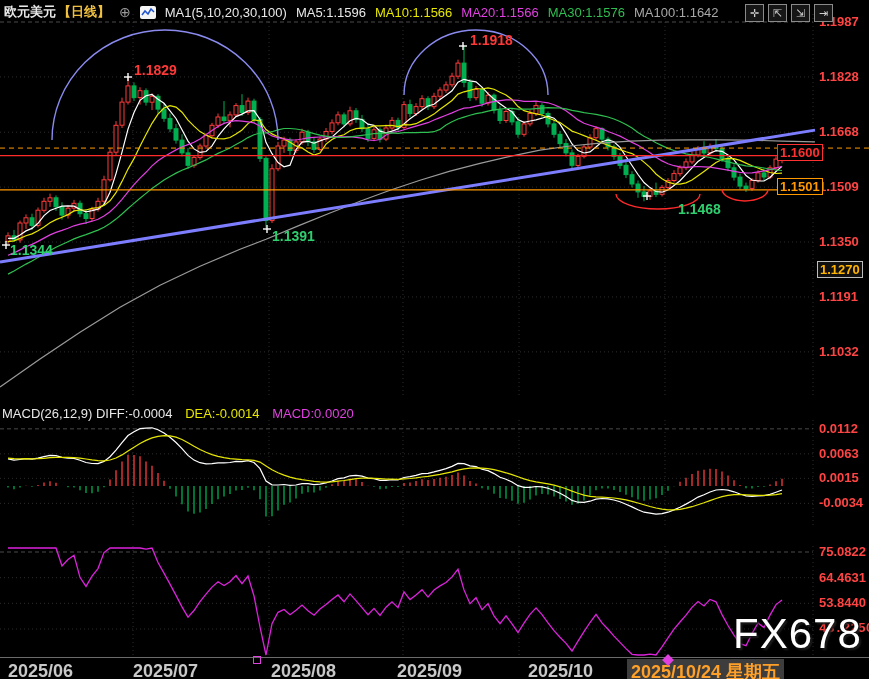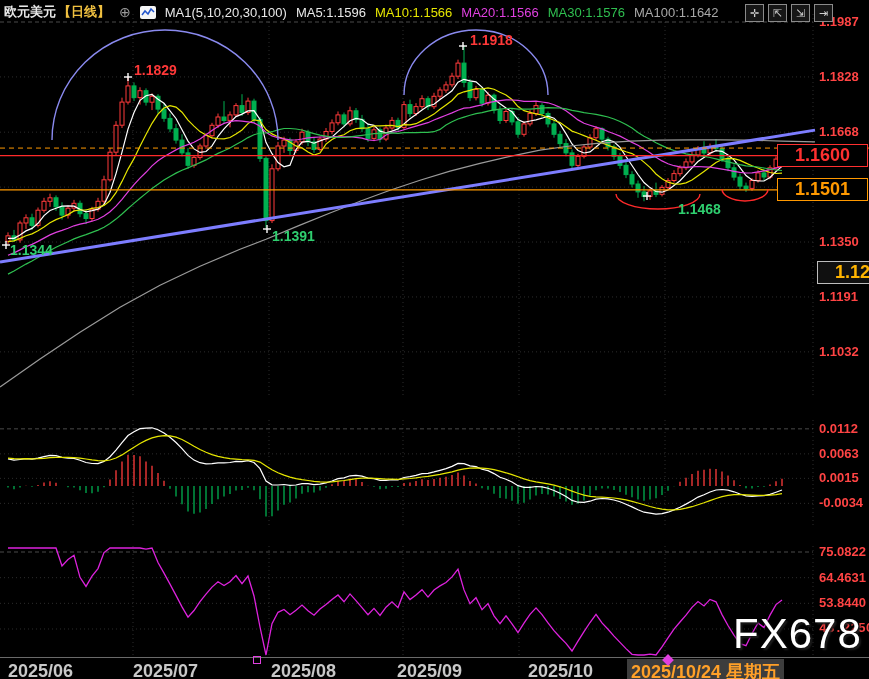--- a/index.html
+++ b/index.html
@@ -19,21 +19,21 @@
   .chart-ic{width:16px;height:13px;background:#f5f5f5;border-radius:2px;margin-right:6px;
             display:inline-block;position:relative;}
   #toolbar{position:absolute;top:4px;left:745px;display:flex;gap:4px;z-index:30;}
   .tb{width:17px;height:16px;border:1px solid #8a8a8a;color:#cfcfcf;font-size:11px;
       display:flex;align-items:center;justify-content:center;background:#161616;cursor:pointer;}
   svg#cv{position:absolute;left:0;top:0;z-index:5;}
   .axlab{position:absolute;left:819px;color:#ff4444;font-size:13px;font-weight:600;z-index:20;}
   .xlab{position:absolute;top:661px;color:#c8c8c8;font-size:18px;font-weight:700;z-index:20;}
   .xhl{position:absolute;top:659px;background:#3d3d3d;color:#ffa028;font-size:18px;font-weight:700;
        padding:1px 4px;z-index:21;}
-  .pbox{position:absolute;font-size:18px;font-weight:700;padding:0 17px;background:#000;z-index:22;}
+  .pbox{position:absolute;font-size:13px;font-weight:700;padding:0 2px;background:#000;z-index:22;}
   .pbox.red{left:777px;color:#ff3030;border:1px solid #ff3030;}
   .pbox.org{left:777px;color:#ff9900;border:1px solid #ff9900;}
   .pbox.cross{left:817px;color:#ffb400;border:1px solid #bdbdbd;background:#101010;}
   .phdr{position:absolute;left:2px;font-size:13px;white-space:nowrap;z-index:30;}
   .phdr span{margin-right:9px;}
   .w1{color:#e8e8e8;} .w2{color:#e6e600;} .w3{color:#e040e0;}
   .anno{position:absolute;font-size:14px;font-weight:700;z-index:18;}
   .wm{position:absolute;left:733px;top:610px;font-size:42px;font-weight:400;color:#fff;
       letter-spacing:1px;text-shadow:0 0 3px #000,2px 2px 2px #222;z-index:40;}
   .axmark{position:absolute;z-index:25;}
@@ -511,20 +511,25 @@
       <line x1="758" y1="486" x2="758" y2="487.043468077265" stroke="#00b050" stroke-width="1.3"></line>
       <line x1="764" y1="486" x2="764" y2="486.6348302485033" stroke="#00b050" stroke-width="1.3"></line>
       <line x1="770" y1="486" x2="770" y2="484.416869746259" stroke="#ff3b3b" stroke-width="1.3"></line>
       <line x1="776" y1="486" x2="776" y2="481.31497736161634" stroke="#ff3b3b" stroke-width="1.3"></line>
       <line x1="782" y1="486" x2="782" y2="478.67889211047924" stroke="#ff3b3b" stroke-width="1.3"></line>
       <polyline points="8.0,458.9 14.0,460.2 20.0,459.5 26.0,458.7 32.0,459.2 38.0,458.1 44.0,456.6 50.0,455.3 56.0,455.6 62.0,457.3 68.0,458.1 74.0,458.4 80.0,460.2 86.0,462.5 92.0,463.5 98.0,463.6 104.0,461.4 110.0,456.7 116.0,450.1 122.0,442.7 128.0,435.5 134.0,431.7 140.0,428.6 146.0,428.2 152.0,427.8 158.0,429.7 164.0,432.9 170.0,437.2 176.0,442.5 182.0,448.7 188.0,455.4 194.0,460.1 200.0,462.7 206.0,463.8 212.0,463.7 218.0,462.9 224.0,462.9 230.0,462.5 236.0,461.4 242.0,461.6 248.0,460.7 254.0,462.5 260.0,468.7 266.0,481.1 272.0,484.8 278.0,485.0 284.0,484.5 290.0,485.3 296.0,485.0 302.0,483.6 308.0,483.6 314.0,484.6 320.0,484.1 326.0,482.9 332.0,481.0 338.0,478.6 344.0,477.8 350.0,475.8 356.0,475.4 362.0,476.2 368.0,478.1 374.0,478.7 380.0,480.4 386.0,480.4 392.0,479.6 398.0,479.9 404.0,477.5 410.0,476.7 416.0,475.4 422.0,473.6 428.0,473.3 434.0,471.9 440.0,470.3 446.0,468.6 452.0,466.4 458.0,463.4 464.0,463.6 470.0,465.8 476.0,466.7 482.0,469.3 488.0,470.6 494.0,473.6 500.0,477.2 506.0,479.2 512.0,482.0 518.0,485.7 524.0,487.3 530.0,487.4 536.0,486.5 542.0,486.8 548.0,488.2 554.0,490.5 560.0,493.3 566.0,496.5 572.0,500.4 578.0,502.2 584.0,502.4 590.0,501.2 596.0,499.1 602.0,498.5 608.0,498.8 614.0,500.0 620.0,501.8 626.0,504.2 632.0,506.9 638.0,509.8 644.0,512.2 650.0,513.2 656.0,514.1 662.0,513.7 668.0,512.2 674.0,509.9 680.0,507.2 686.0,504.1 692.0,500.7 698.0,497.1 704.0,494.7 710.0,492.0 716.0,490.0 722.0,489.5 728.0,490.2 734.0,491.8 740.0,494.0 746.0,495.9 752.0,496.4 758.0,495.8 764.0,495.7 770.0,494.4 776.0,492.2 782.0,490.0" fill="none" stroke="#ffffff" stroke-width="1.2"></polyline>
       <polyline points="8.0,458.2 14.0,458.6 20.0,458.8 26.0,458.7 32.0,458.8 38.0,458.7 44.0,458.3 50.0,457.7 56.0,457.3 62.0,457.3 68.0,457.4 74.0,457.6 80.0,458.1 86.0,459.0 92.0,459.9 98.0,460.6 104.0,460.8 110.0,460.0 116.0,458.0 122.0,454.9 128.0,451.0 134.0,447.2 140.0,443.5 146.0,440.4 152.0,437.9 158.0,436.3 164.0,435.6 170.0,435.9 176.0,437.2 182.0,439.5 188.0,442.7 194.0,446.2 200.0,449.5 206.0,452.3 212.0,454.6 218.0,456.3 224.0,457.6 230.0,458.6 236.0,459.1 242.0,459.6 248.0,459.9 254.0,460.4 260.0,462.1 266.0,465.9 272.0,469.7 278.0,472.7 284.0,475.1 290.0,477.1 296.0,478.7 302.0,479.7 308.0,480.5 314.0,481.3 320.0,481.9 326.0,482.1 332.0,481.9 338.0,481.2 344.0,480.5 350.0,479.6 356.0,478.7 362.0,478.2 368.0,478.2 374.0,478.3 380.0,478.7 386.0,479.1 392.0,479.2 398.0,479.3 404.0,478.9 410.0,478.5 416.0,477.9 422.0,477.0 428.0,476.3 434.0,475.4 440.0,474.4 446.0,473.2 452.0,471.9 458.0,470.2 464.0,468.9 470.0,468.2 476.0,467.9 482.0,468.2 488.0,468.7 494.0,469.7 500.0,471.2 506.0,472.8 512.0,474.6 518.0,476.8 524.0,478.9 530.0,480.6 536.0,481.8 542.0,482.8 548.0,483.9 554.0,485.2 560.0,486.8 566.0,488.8 572.0,491.1 578.0,493.3 584.0,495.1 590.0,496.4 596.0,496.9 602.0,497.2 608.0,497.5 614.0,498.0 620.0,498.8 626.0,499.8 632.0,501.3 638.0,503.0 644.0,504.8 650.0,506.5 656.0,508.0 662.0,509.2 668.0,509.8 674.0,509.8 680.0,509.3 686.0,508.2 692.0,506.7 698.0,504.8 704.0,502.8 710.0,500.6 716.0,498.5 722.0,496.7 728.0,495.4 734.0,494.7 740.0,494.5 746.0,494.8 752.0,495.1 758.0,495.3 764.0,495.3 770.0,495.1 776.0,494.6 782.0,493.6" fill="none" stroke="#e6e600" stroke-width="1.2"></polyline>
       <polyline points="8.0,548.0 14.0,548.0 20.0,548.0 26.0,548.0 32.0,548.0 38.0,548.0 44.0,548.0 50.0,548.0 56.0,548.0 62.0,565.9 68.0,559.5 74.0,555.3 80.0,577.3 86.0,586.4 92.0,576.2 98.0,568.6 104.0,552.6 110.0,548.0 116.0,548.0 122.0,548.0 128.0,548.0 134.0,548.0 140.0,548.0 146.0,549.1 152.0,548.0 158.0,562.5 164.0,573.1 170.0,584.1 176.0,595.4 182.0,606.9 188.0,617.1 194.0,610.5 200.0,601.6 206.0,594.1 212.0,587.1 218.0,581.8 224.0,585.5 230.0,581.7 236.0,575.5 242.0,583.7 248.0,576.0 254.0,596.0 260.0,627.0 266.0,655.0 272.0,623.7 278.0,612.3 284.0,609.4 290.0,614.7 296.0,610.2 302.0,605.1 308.0,610.8 314.0,615.2 320.0,609.0 326.0,604.5 332.0,599.5 338.0,595.0 344.0,601.8 350.0,593.9 356.0,600.6 362.0,607.7 368.0,614.7 374.0,608.4 380.0,615.4 386.0,607.2 392.0,601.8 398.0,607.6 404.0,591.9 410.0,599.6 416.0,594.9 422.0,589.7 428.0,597.1 434.0,590.0 440.0,585.9 446.0,582.5 452.0,576.9 458.0,569.2 464.0,589.9 470.0,603.7 476.0,597.7 482.0,609.7 488.0,603.6 494.0,615.8 500.0,623.6 506.0,615.9 512.0,623.8 518.0,632.6 524.0,623.2 530.0,614.3 536.0,607.9 542.0,614.6 548.0,622.9 554.0,630.7 560.0,637.2 566.0,643.4 572.0,651.0 578.0,641.2 584.0,631.6 590.0,622.5 596.0,614.3 602.0,622.9 608.0,629.2 614.0,636.1 620.0,642.4 626.0,648.6 632.0,654.3 638.0,655.0 644.0,655.0 650.0,654.1 656.0,655.0 662.0,646.9 668.0,637.8 674.0,629.1 680.0,622.0 686.0,615.2 692.0,607.4 698.0,601.5 704.0,605.9 710.0,599.4 716.0,601.8 722.0,614.6 728.0,625.5 734.0,635.2 740.0,643.6 746.0,645.7 752.0,633.6 758.0,623.0 764.0,627.6 770.0,615.1 776.0,604.6 782.0,599.9" fill="none" stroke="#dd22dd" stroke-width="1.3"></polyline>
     </svg>
 
+  <div class="phdr" style="top:406px">
+    <span class="w1">MACD(26,12,9) DIFF:-0.0004</span>
+    <span class="w2">DEA:-0.0014</span>
+    <span class="w3">MACD:0.0020</span>
+  </div>
 
 
   <div class="pbox red" id="boxRed" style="top: 143.67px;">1.1600</div>
   <div class="pbox org" id="boxOrg" style="top: 177.864px;">1.1501</div>
   <div class="pbox cross" id="boxCross" style="top: 260.652px;">1.1270</div>
 
   <div class="baseline"></div>
 
   <div class="xhl" id="xhl" style="left: 627px;">2025/10/24 星期五</div>
 

